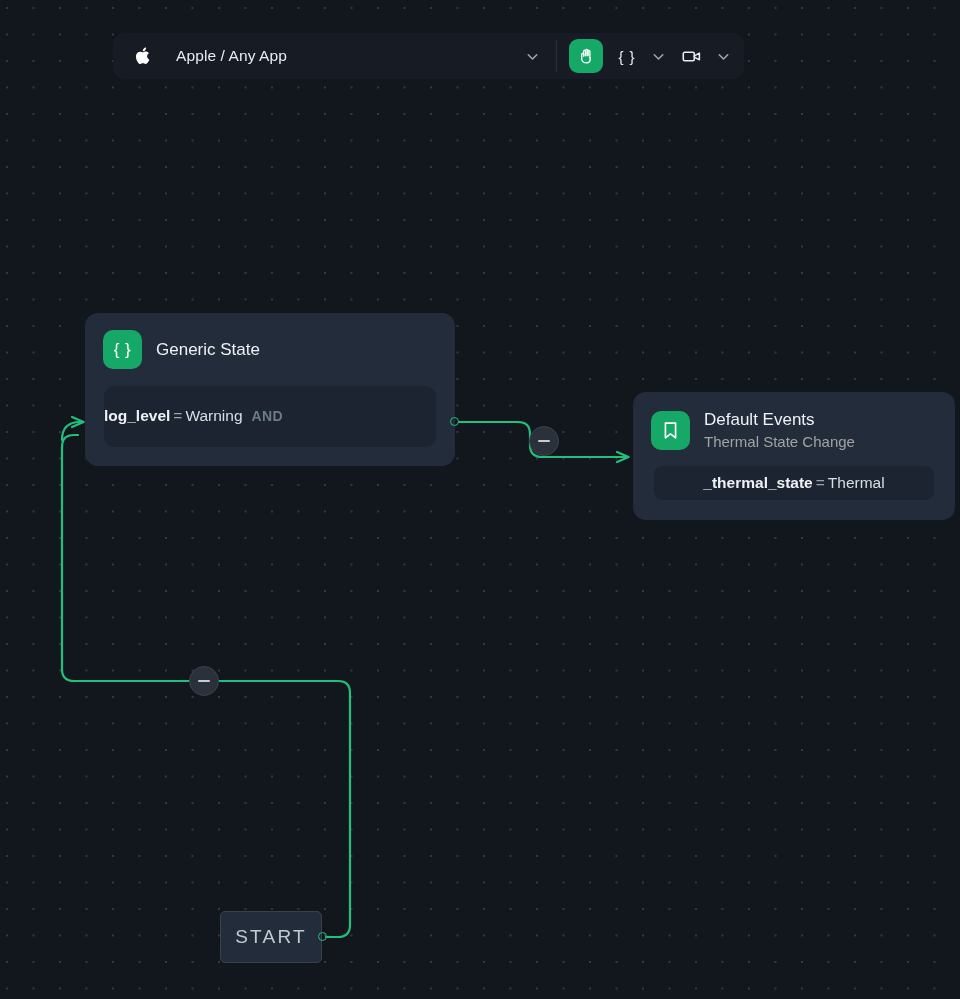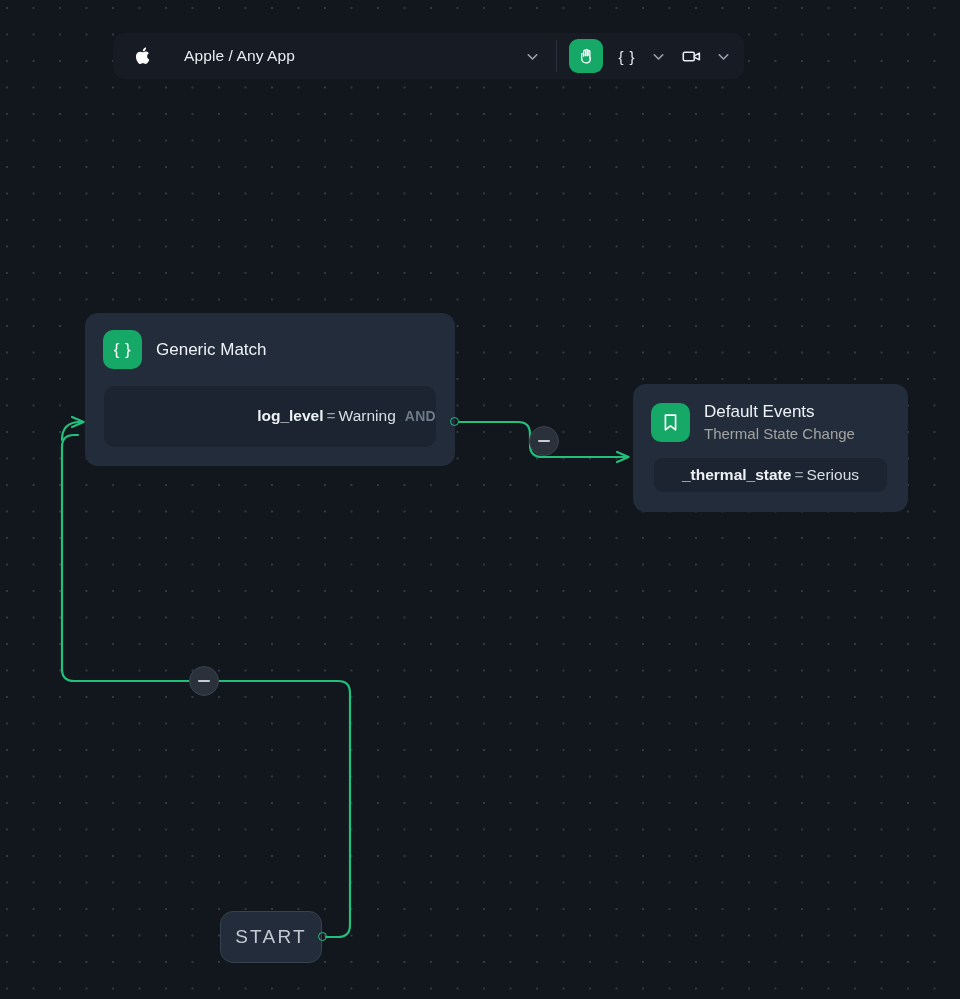--- a/index.html
+++ b/index.html
@@ -36,21 +36,21 @@
     background: #161b24;
     border-radius: 11px;
     z-index: 30;
   }
 
   .app-select {
     display: flex;
     align-items: center;
     width: 443px;
     padding: 0 15px 0 22px;
-    gap: 16px;
+    gap: 8px;
     cursor: pointer;
   }
 
   .apple-icon {
     width: 17px;
     height: 20px;
     display: block;
     flex: 0 0 auto;
   }
 
@@ -195,21 +195,21 @@
   }
 
   
   .cond-panel {
     margin: 17px 19px 19px 19px;
     background: #1b2430;
     border-radius: 11px;
     padding: 13px 0 14px 0;
   }
   .cond-row {
-    text-align: right;
+    text-align: left;
     font-size: 15.5px;
     line-height: 34px;
     white-space: nowrap;
     color: #d7dde4;
   }
   .cond-key {
     font-weight: bold;
     color: #eef2f6;
   }
   .cond-eq { color: #9aa4b1; margin: 0 3px; }
@@ -231,21 +231,21 @@
     font-size: 15.5px;
     white-space: nowrap;
     text-align: center;
   }
 
   
   .start-node {
     position: absolute;
     background: #222c3a;
     border: 1px solid #39414d;
-    border-radius: 13px;
+    border-radius: 5px;
     display: flex;
     align-items: center;
     justify-content: center;
     z-index: 10;
   }
   .start-label {
     color: #c3cad2;
     font-size: 19px;
     letter-spacing: 2.2px;
   }
@@ -348,46 +348,46 @@
 
     </div>
   </div>
 
   <div class="node" style="left:85px; top:313px; width:370px;">
     <div class="node-head">
       <span class="node-icon">
         <span class="braces">{ }</span>
       </span>
       <span class="node-titles">
-        <div class="node-title">Generic Match</div>
+        <div class="node-title">Generic State</div>
       </span>
     </div>
 
     <div class="cond-panel">
       <div class="cond-row">
         <span class="cond-key">log_level</span><span class="cond-eq">=</span><span class="cond-val">Warning</span><span class="cond-and">AND</span>
       </div>
     </div>
   </div>
 
-  <div class="node" style="left:633px; top:384px; width:275px;">
+  <div class="node" style="left:633px; top:392px; width:322px;">
     <div class="node-head">
       <span class="node-icon">
         <svg viewBox="0 0 24 24" width="21" height="21" fill="none" stroke="#ffffff" stroke-width="1.9" stroke-linecap="round" stroke-linejoin="round">
           <path d="M6.2 3.6h11.6v16.8L12 15.8 6.2 20.4z"></path>
         </svg>
       </span>
       <span class="node-titles">
         <div class="node-title">Default Events</div>
         <div class="node-subtitle">Thermal State Change</div>
       </span>
     </div>
 
     <div class="pill">
-      <span class="cond-key">_thermal_state</span><span class="cond-eq">=</span><span class="cond-val">Serious</span>
+      <span class="cond-key">_thermal_state</span><span class="cond-eq">=</span><span class="cond-val">Thermal</span>
     </div>
   </div>
 
   <div class="start-node" style="left:220px; top:911px; width:102px; height:52px;">
     <span class="start-label">START</span>
   </div>
 
 </div>
 
 </body></html>

